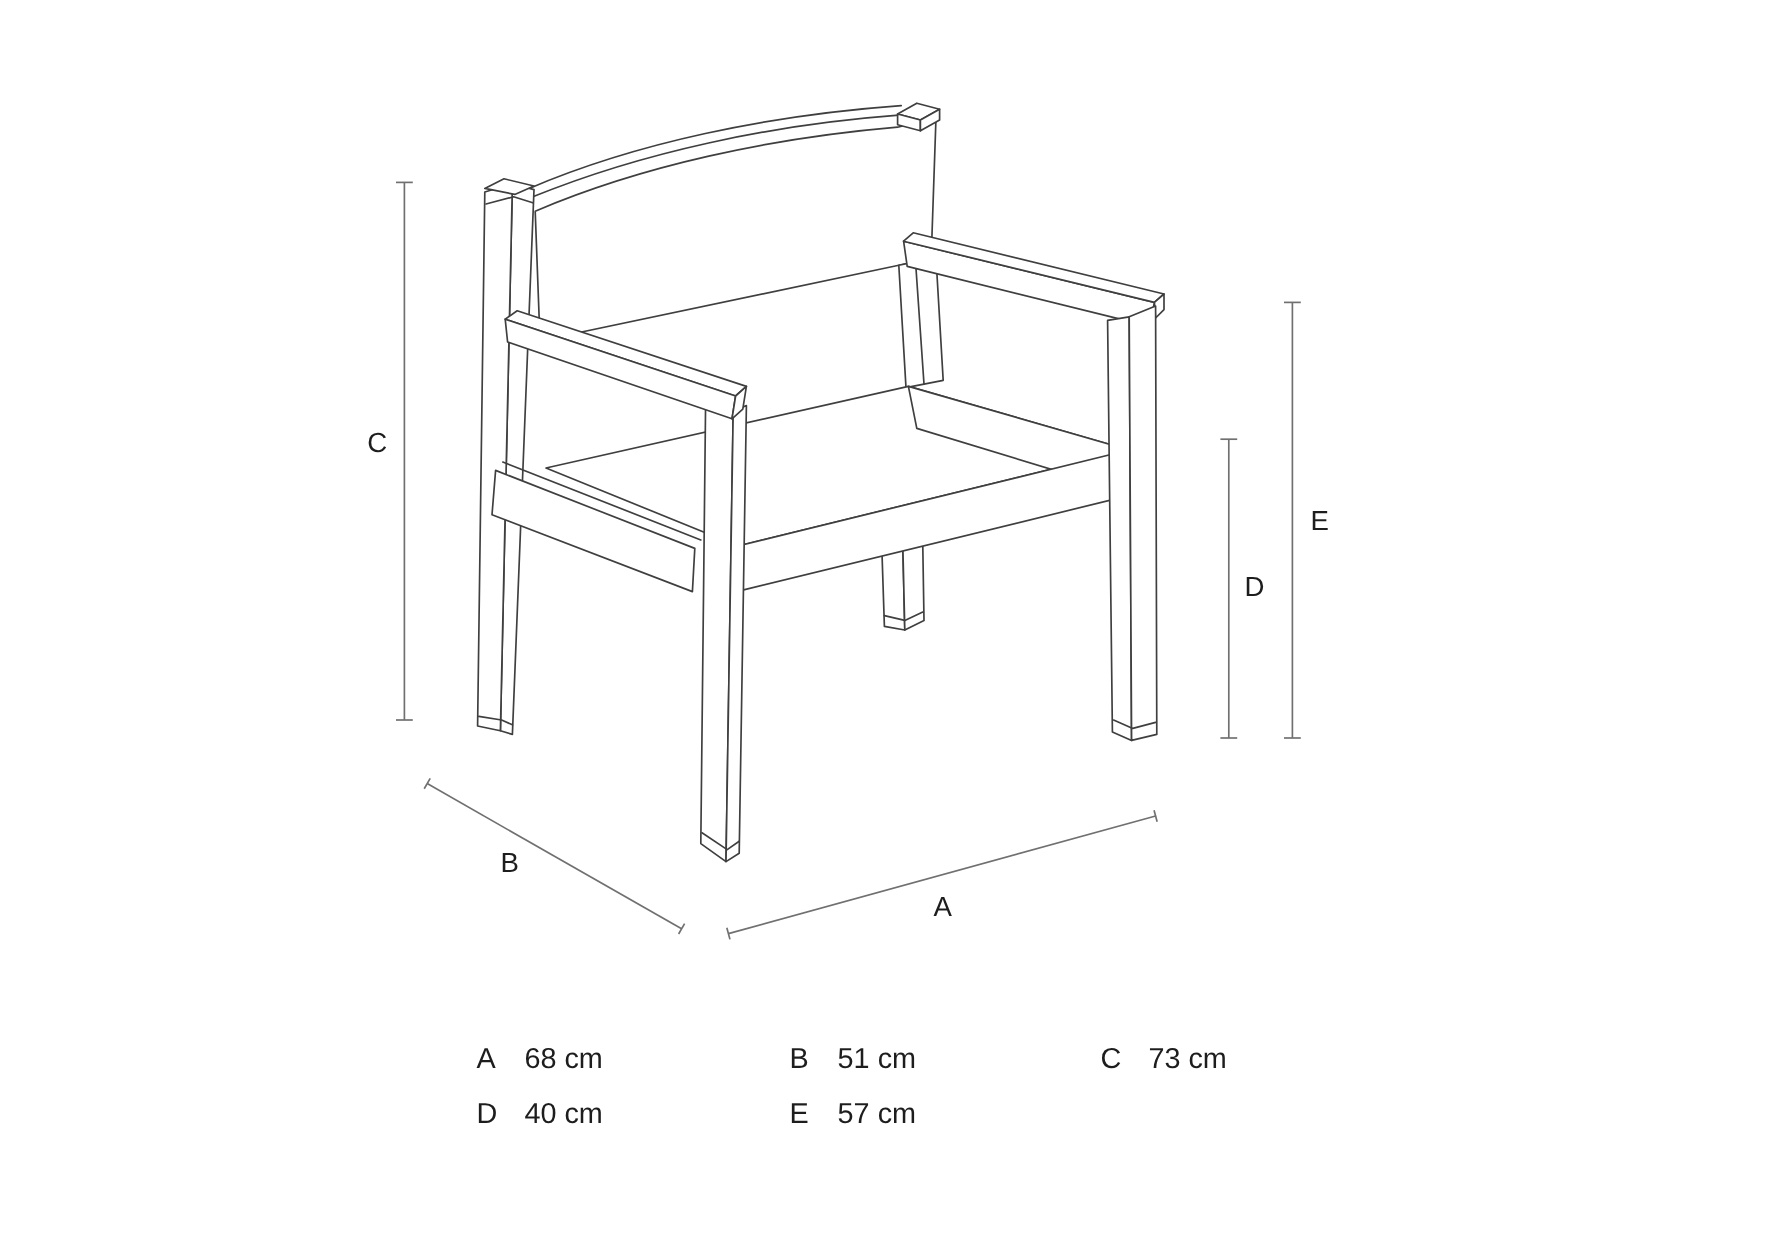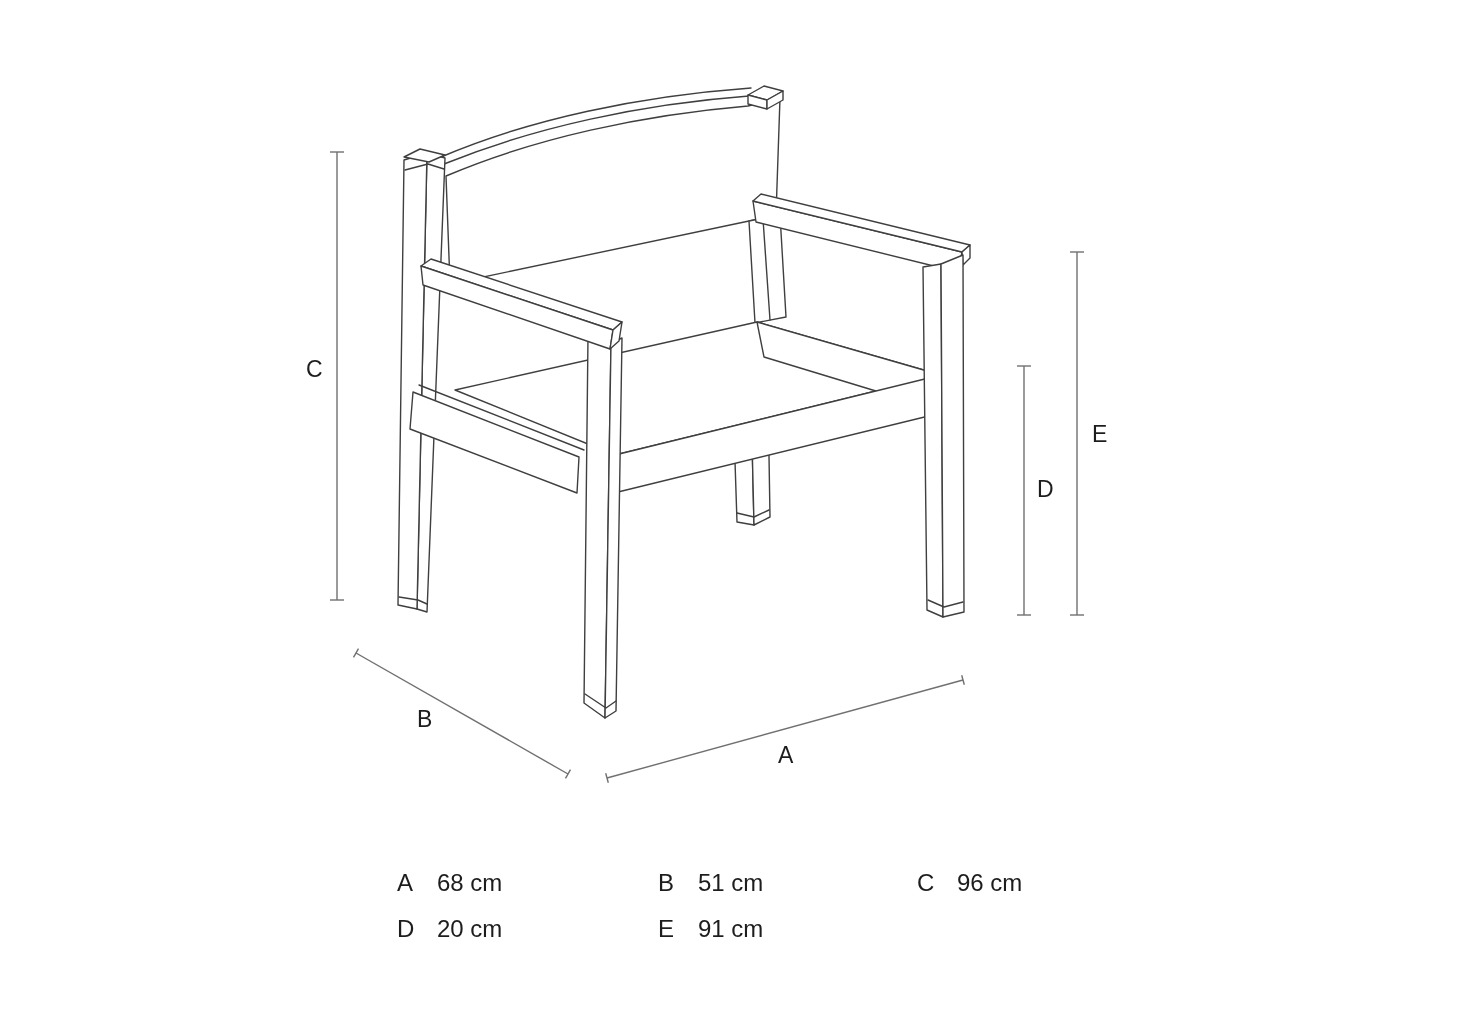--- a/index.html
+++ b/index.html
@@ -158,27 +158,27 @@
       <span class="legend-value">68 cm</span>
     </div>
 
     <div class="legend-item" style="left:658px; top:871px;">
       <span class="legend-key">B</span>
       <span class="legend-value">51 cm</span>
     </div>
 
     <div class="legend-item" style="left:917px; top:871px;">
       <span class="legend-key">C</span>
-      <span class="legend-value">96 cm</span>
+      <span class="legend-value">73 cm</span>
     </div>
 
     <div class="legend-item" style="left:397px; top:917px;">
       <span class="legend-key">D</span>
-      <span class="legend-value">20 cm</span>
+      <span class="legend-value">40 cm</span>
     </div>
 
     <div class="legend-item" style="left:658px; top:917px;">
       <span class="legend-key">E</span>
-      <span class="legend-value">91 cm</span>
+      <span class="legend-value">57 cm</span>
     </div>
   </div>
 
 </div>
 
 </body></html>

